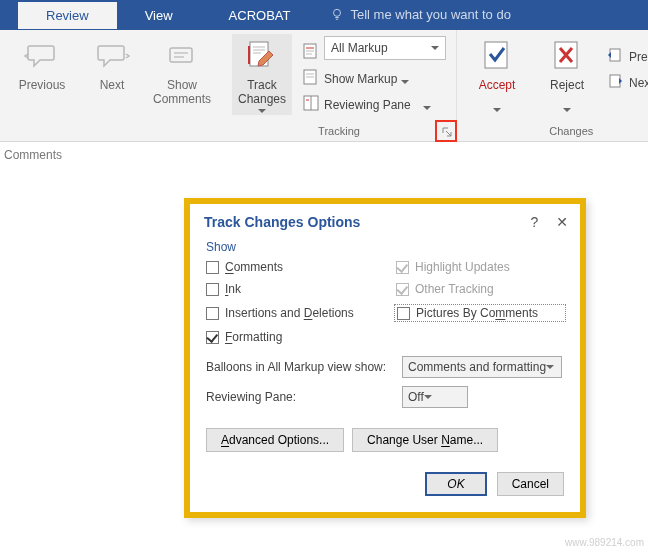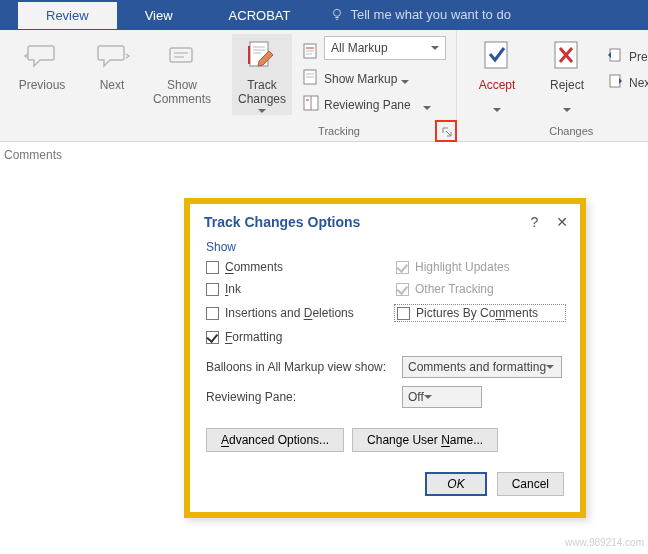--- a/index.html
+++ b/index.html
@@ -52,21 +52,21 @@
   .check .box { width: 13px; height: 13px; border: 1px solid #777; display: flex; align-items: center; justify-content: center; background: #fff; }
   .check.dim .box { border-color: #bbb; }
   .check .box.checked::after { content: ""; width: 8px; height: 5px; border-left: 2px solid #333; border-bottom: 2px solid #333; transform: rotate(-50deg) translate(0px,-1px); }
   .check.dim .box.checked::after { border-color: #bbb; }
   .check .u { text-decoration: underline; text-underline-offset: 2px; }
   .hot .first { text-decoration: underline; text-underline-offset: 2px; }
   
   .mid-section { padding: 0 16px 10px 16px; display: grid; grid-template-columns: 196px 160px; row-gap: 8px; align-items: center; }
   .dd-small { border: 1px solid #aaa; background: #f2f2f2; padding: 2px 5px; height: 22px; display: flex; align-items: center; justify-content: flex-start; font-size: 12px; cursor: pointer; }
   .dd-small.wide { width: 160px; }
-  .dd-small.narrow { width: 80px; }
+  .dd-small.narrow { width: 66px; }
   
   .btn-row { padding: 10px 16px; display: flex; gap: 8px; }
   .btn { background: #e8e8e8; border: 1px solid #bfbfbf; padding: 4px 14px; font-size: 12px; cursor: pointer; }
   .btn.default { border: 2px solid #2b579a; padding: 3px 20px; font-style: italic; }
   .ok-row { padding: 10px 16px 16px 16px; display: flex; justify-content: flex-end; gap: 10px; }
   
   .btn .u { text-decoration: underline; text-underline-offset: 2px; }
   
   .watermark { position: absolute; right: 4px; bottom: 6px; font-size: 10px; color: #cfcfcf; }
 </style>

